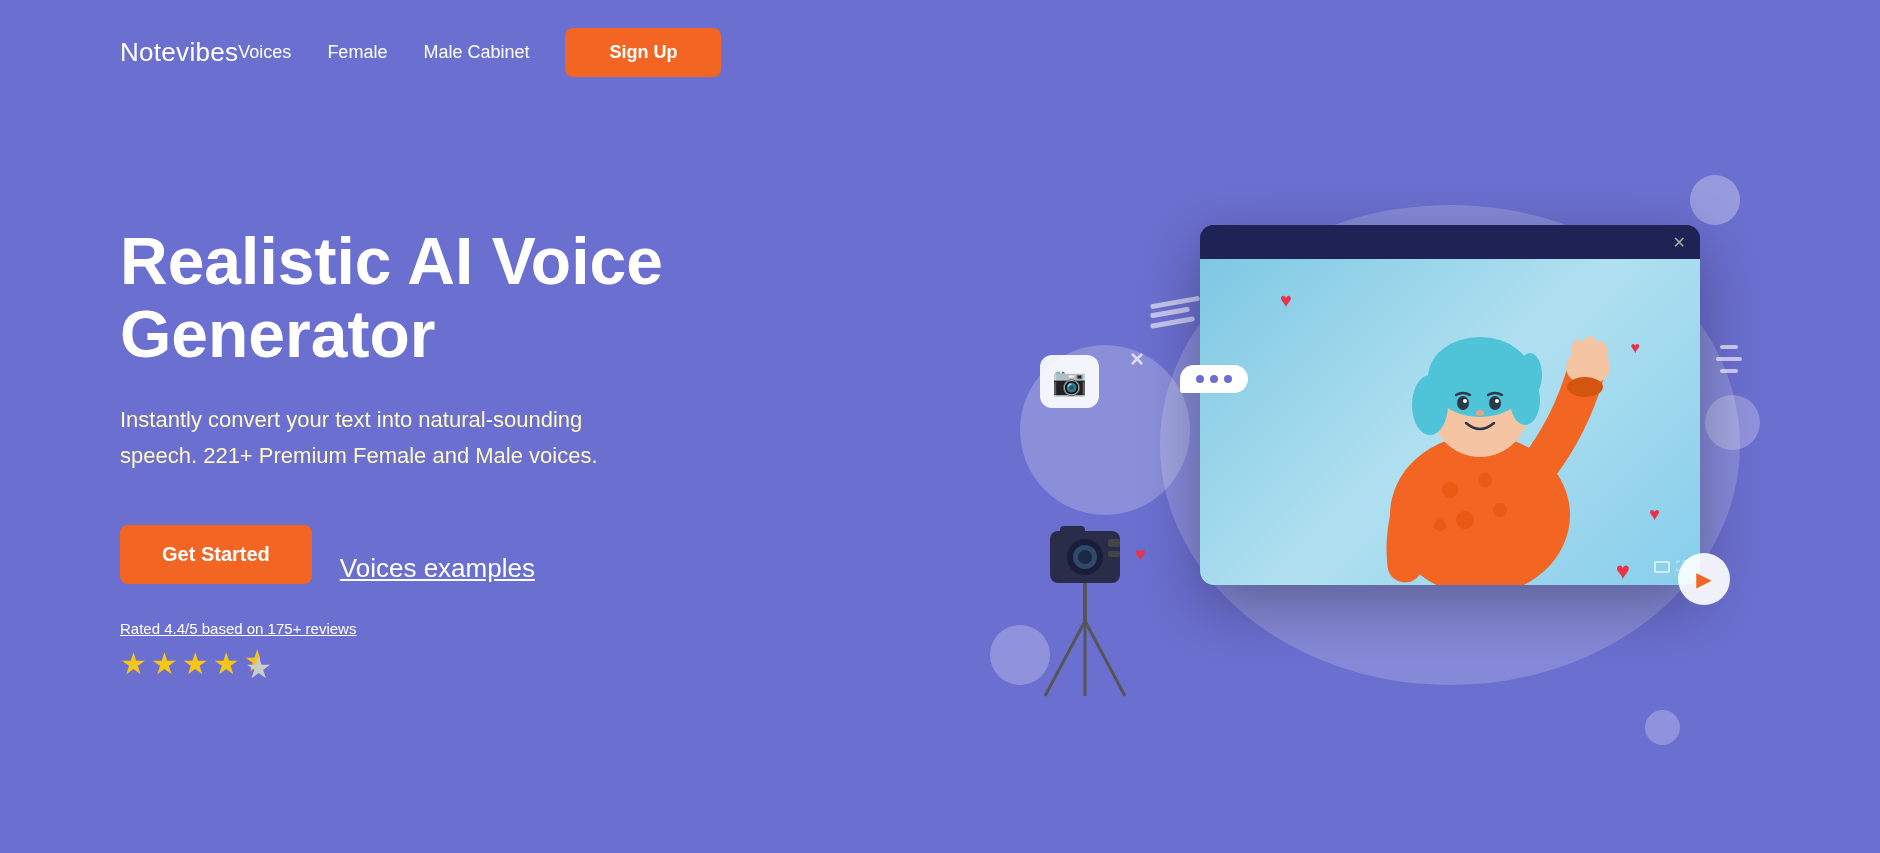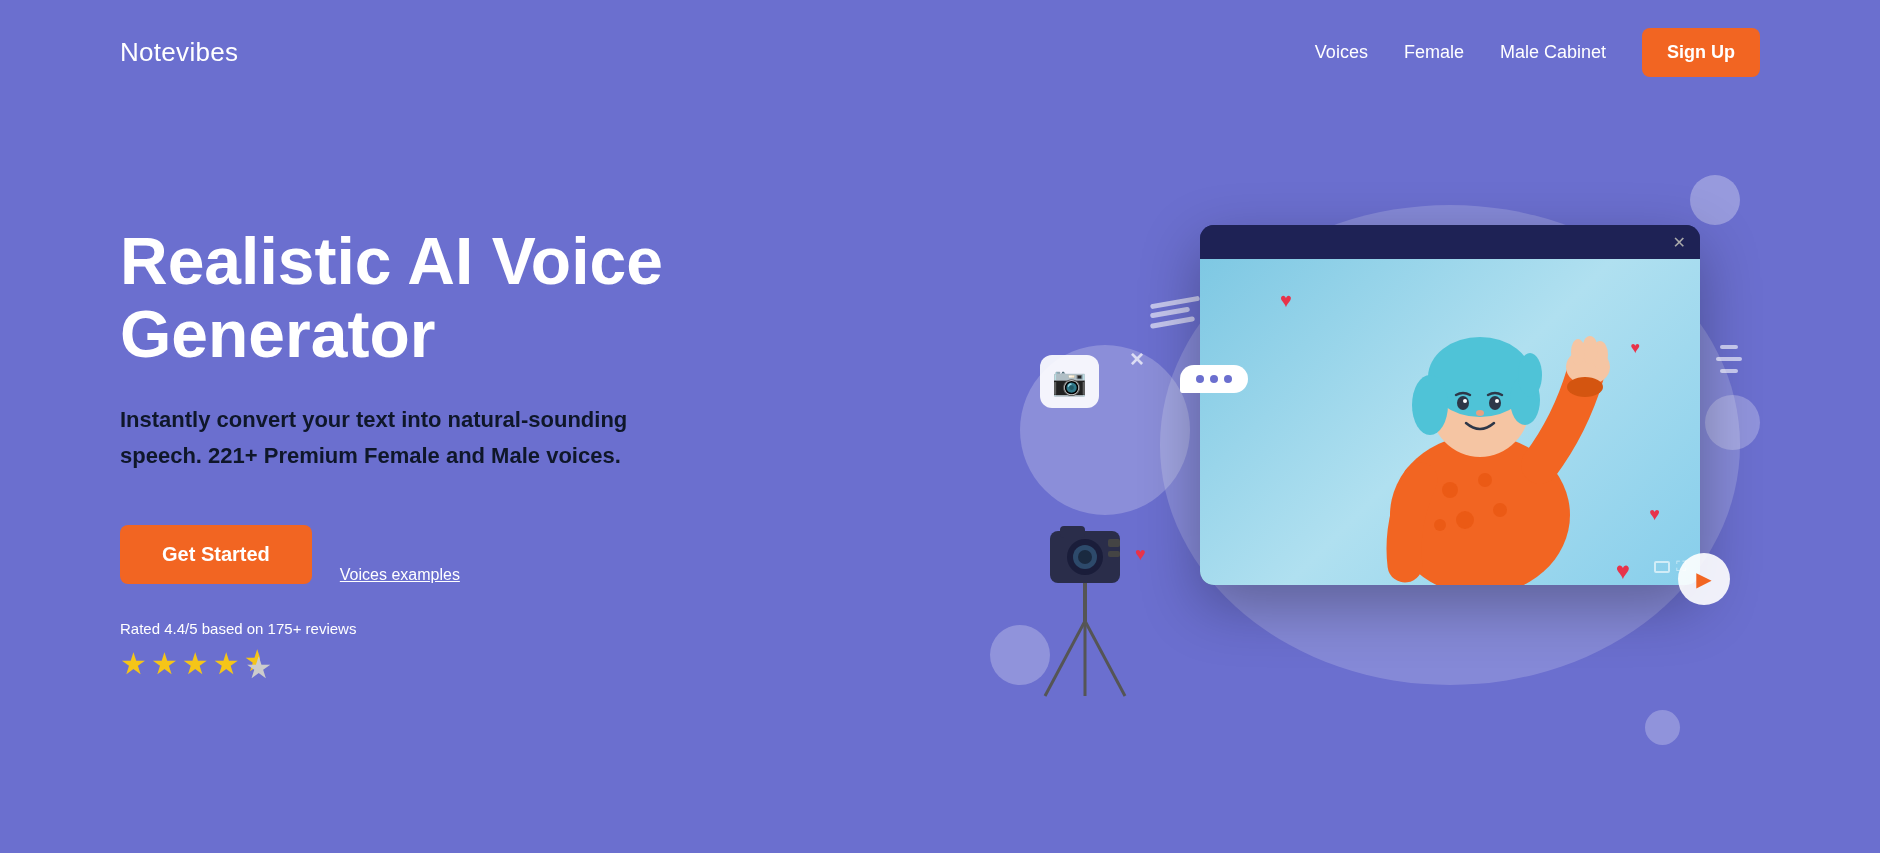--- a/index.html
+++ b/index.html
@@ -8,21 +8,20 @@
       min-height: 853px;
       background-color: #6b6fcf;
       font-family: 'Segoe UI', Arial, sans-serif;
       overflow: hidden;
     }
 
     
     nav {
       display: flex;
       align-items: center;
-      justify-content: space-between;
       padding: 28px 120px;
     }
     .logo {
       font-size: 26px;
       font-weight: 500;
       color: #fff;
       letter-spacing: 0.3px;
     }
     .nav-links {
       display: flex;
@@ -33,21 +32,21 @@
       color: #ffffff;
       font-size: 18px;
       text-decoration: none;
       font-weight: 400;
     }
     .signup-btn {
       background: #f26522;
       color: #fff;
       border: none;
       border-radius: 8px;
-      padding: 14px 25px;
+      padding: 14px 44px;
       font-size: 18px;
       font-weight: 600;
       cursor: pointer;
     }
 
     
     .hero {
       display: flex;
       align-items: center;
       justify-content: space-between;
@@ -61,22 +60,22 @@
     }
     .hero-title {
       font-size: 66px;
       font-weight: 800;
       color: #fff;
       line-height: 1.1;
       margin-bottom: 32px;
     }
     .hero-subtitle {
       font-size: 22px;
-      font-weight: 700;
-      color: #0f172a;
+      font-weight: 400;
+      color: #fef9c3;
       line-height: 1.6;
       margin-bottom: 52px;
       max-width: 540px;
     }
     .hero-buttons {
       display: flex;
       align-items: flex-end;
       gap: 28px;
       margin-bottom: 36px;
     }
@@ -85,31 +84,32 @@
       color: #fff;
       border: none;
       border-radius: 8px;
       padding: 18px 42px;
       font-size: 20px;
       font-weight: 700;
       cursor: pointer;
     }
     .voices-link {
       color: #fff;
-      font-size: 16px;
+      font-size: 26px;
       text-decoration: underline;
       cursor: pointer;
       font-weight: 400;
     }
     .rating-section { }
     .rating-text {
       color: #fff;
       font-size: 15px;
       margin-bottom: 6px;
       font-weight: 400;
+      text-decoration: underline;
     }
     .stars {
       display: flex;
       gap: 4px;
       align-items: center;
     }
     .star {
       font-size: 30px;
       color: #f5c518;
     }

